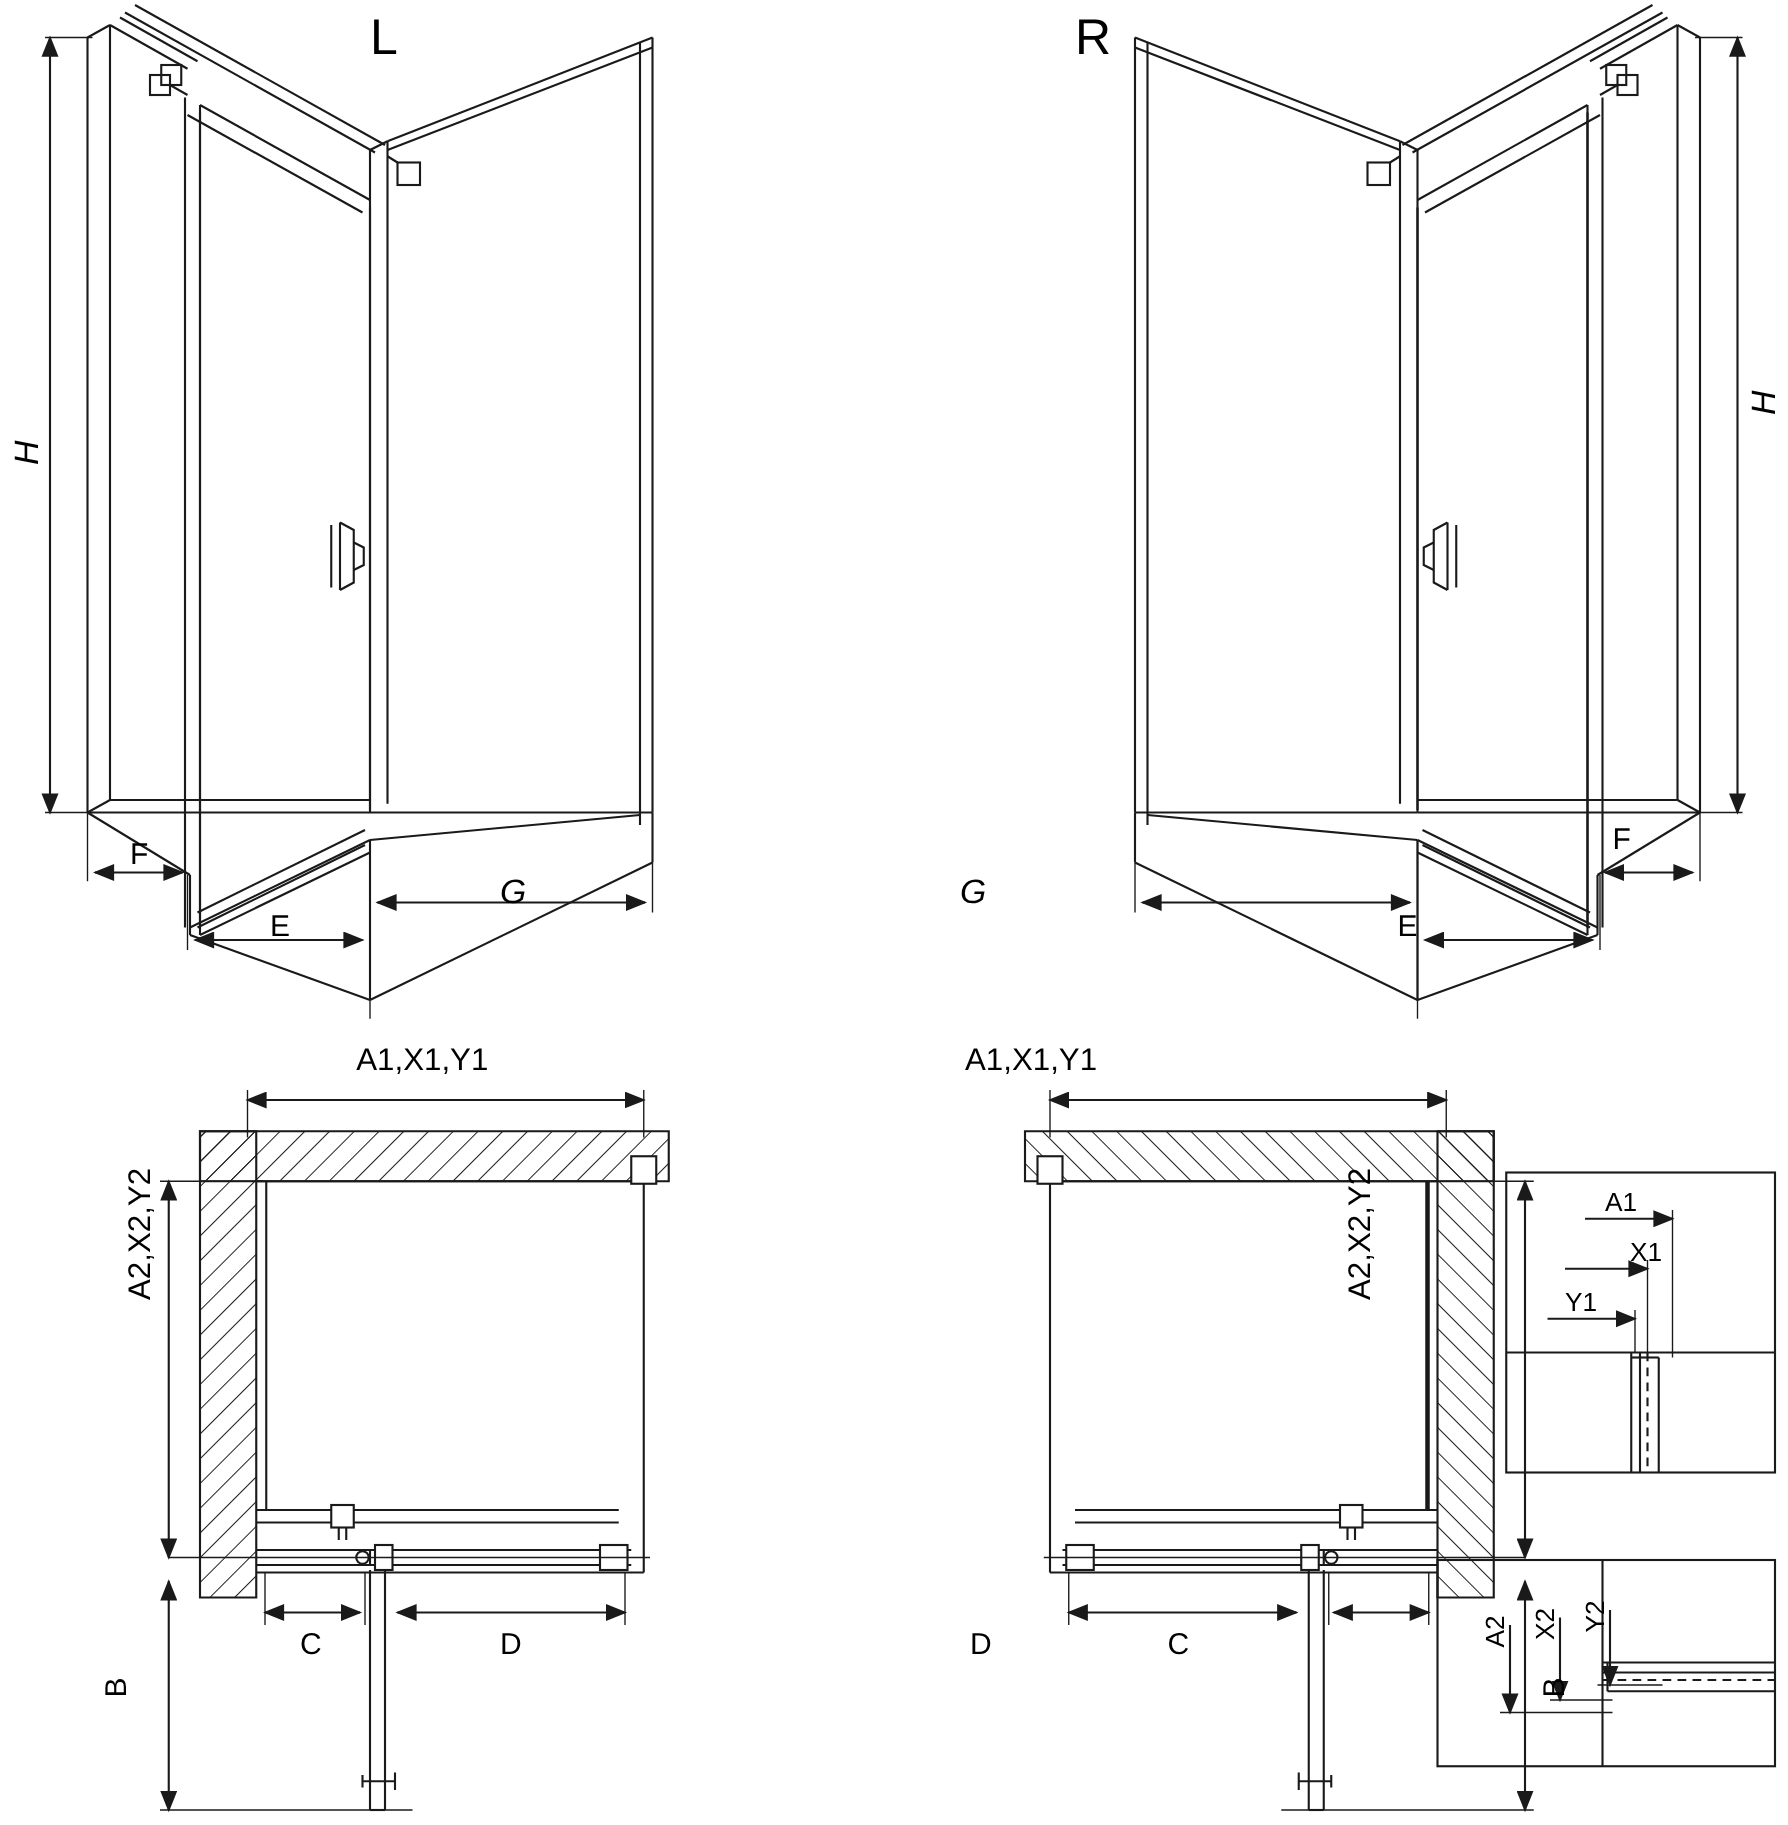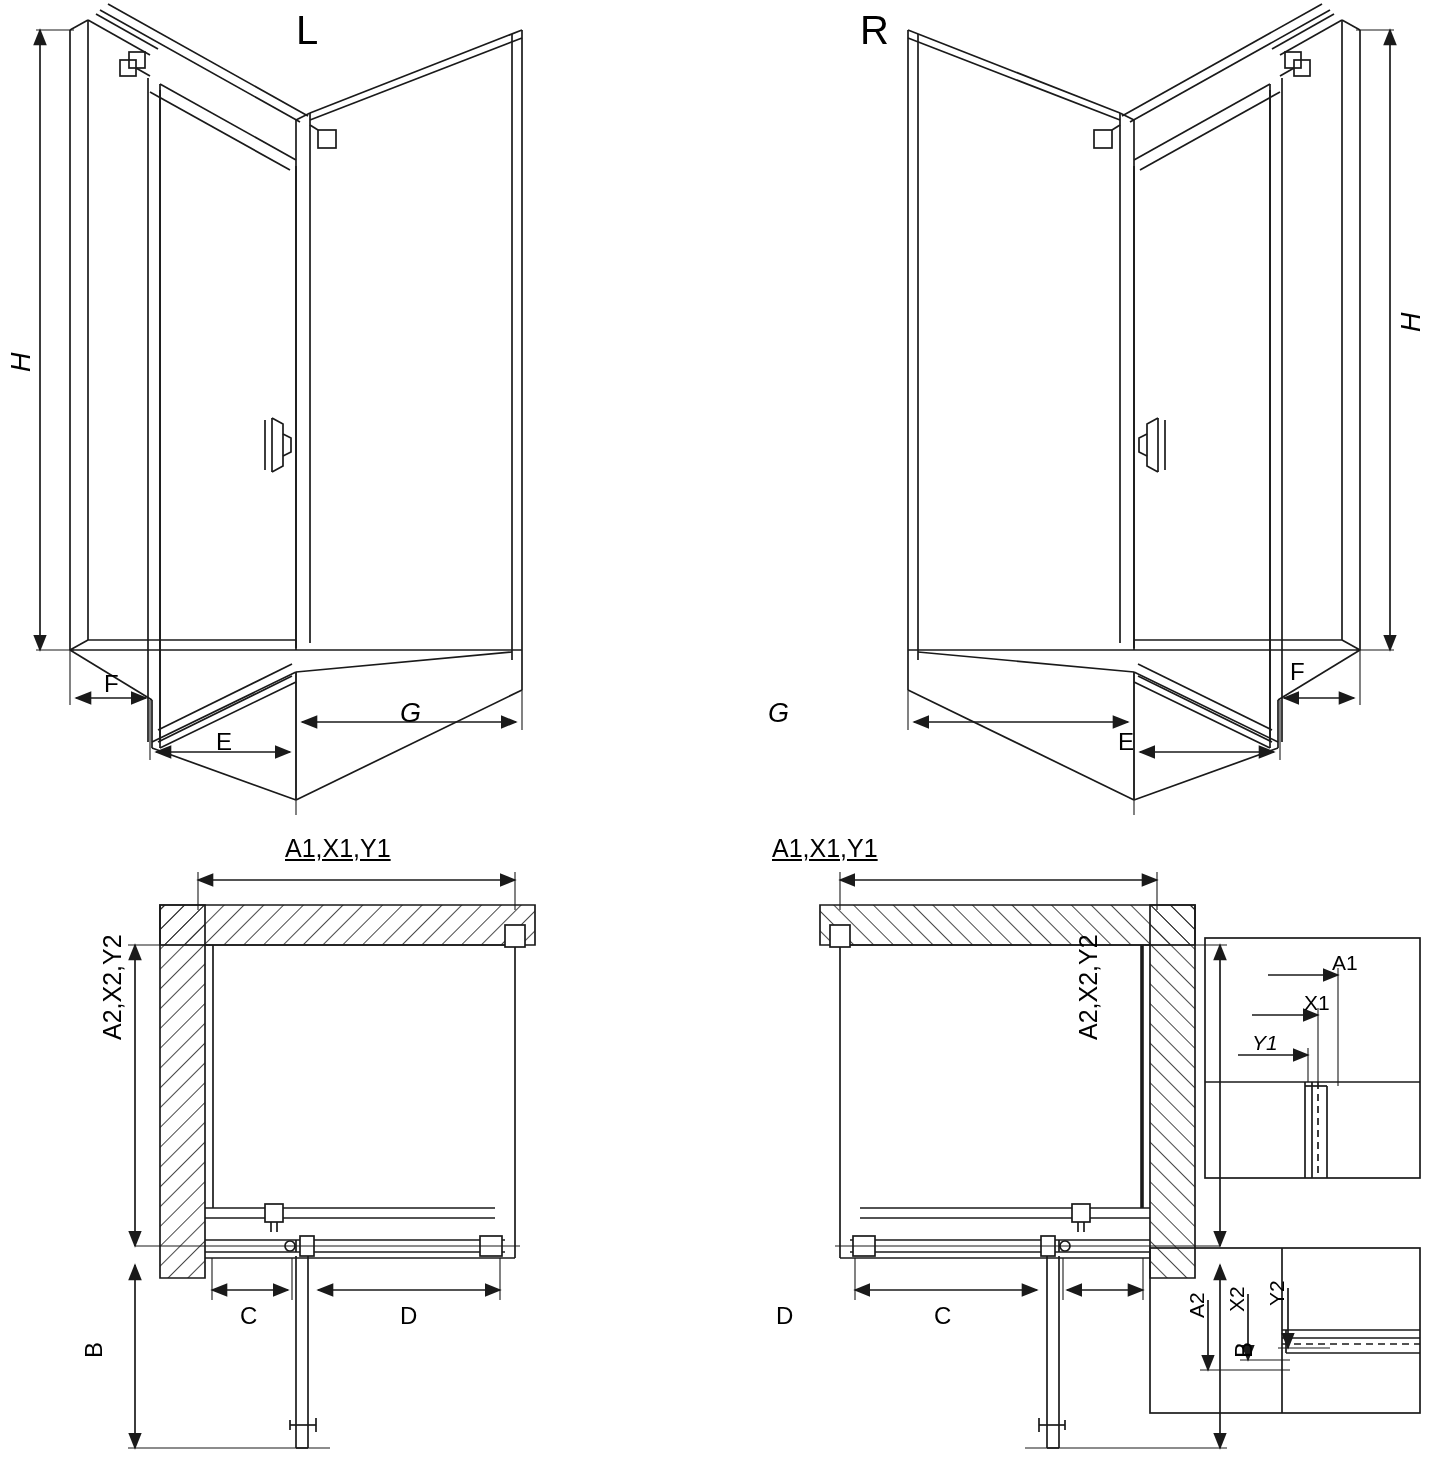--- a/index.html
+++ b/index.html
@@ -25,21 +25,21 @@
   .lbl {
     position: absolute;
     font-family: "Liberation Sans", sans-serif;
     color: #000;
     white-space: nowrap;
     line-height: 1;
   }
   .big-letter { font-size: 40px; }
   .dim { font-size: 24px; }
   .dim-sm { font-size: 21px; }
-  .dim-grp { font-size: 25px; text-decoration: underline; }
+  .dim-grp { font-size: 25px; }
   .ital { font-style: italic; font-size: 27px; }
   .rot90 { transform: rotate(-90deg); transform-origin: left top; }
 </style>
 </head>
 <body>
 
 <div id="sheet">
 
 <svg width="1430" height="1460" viewBox="0 0 1430 1460">
   <defs>
@@ -342,21 +342,21 @@
 <div class="lbl dim" style="left:240px; top:1304px;">C</div>
 <div class="lbl dim" style="left:400px; top:1304px;">D</div>
 <div class="lbl dim" style="left:82px; top:1358px;"><span class="rot90" style="display:inline-block;">B</span></div>
 
 <div class="lbl dim-grp" style="left:772px; top:836px;">A1,X1,Y1</div>
 <div class="lbl dim-grp" style="left:1076px; top:1040px;"><span class="rot90" style="display:inline-block;">A2,X2,Y2</span></div>
 <div class="lbl dim" style="left:776px; top:1304px;">D</div>
 <div class="lbl dim" style="left:934px; top:1304px;">C</div>
 <div class="lbl dim" style="left:1232px; top:1358px;"><span class="rot90" style="display:inline-block;">B</span></div>
 
-<div class="lbl dim-sm" style="left:1284px; top:952px;margin-left:48px;">A1</div>
+<div class="lbl dim-sm" style="left:1284px; top:952px;">A1</div>
 <div class="lbl dim-sm" style="left:1304px; top:992px;">X1</div>
-<div class="lbl dim-sm" style="left:1252px; top:1032px;font-style:italic;">Y1</div>
+<div class="lbl dim-sm" style="left:1252px; top:1032px;">Y1</div>
 
 <div class="lbl dim-sm" style="left:1186px; top:1318px;"><span class="rot90" style="display:inline-block;">A2</span></div>
 <div class="lbl dim-sm" style="left:1226px; top:1312px;"><span class="rot90" style="display:inline-block;">X2</span></div>
 <div class="lbl dim-sm" style="left:1266px; top:1306px;"><span class="rot90" style="display:inline-block;">Y2</span></div>
 
 </div>
 
 </body></html>

